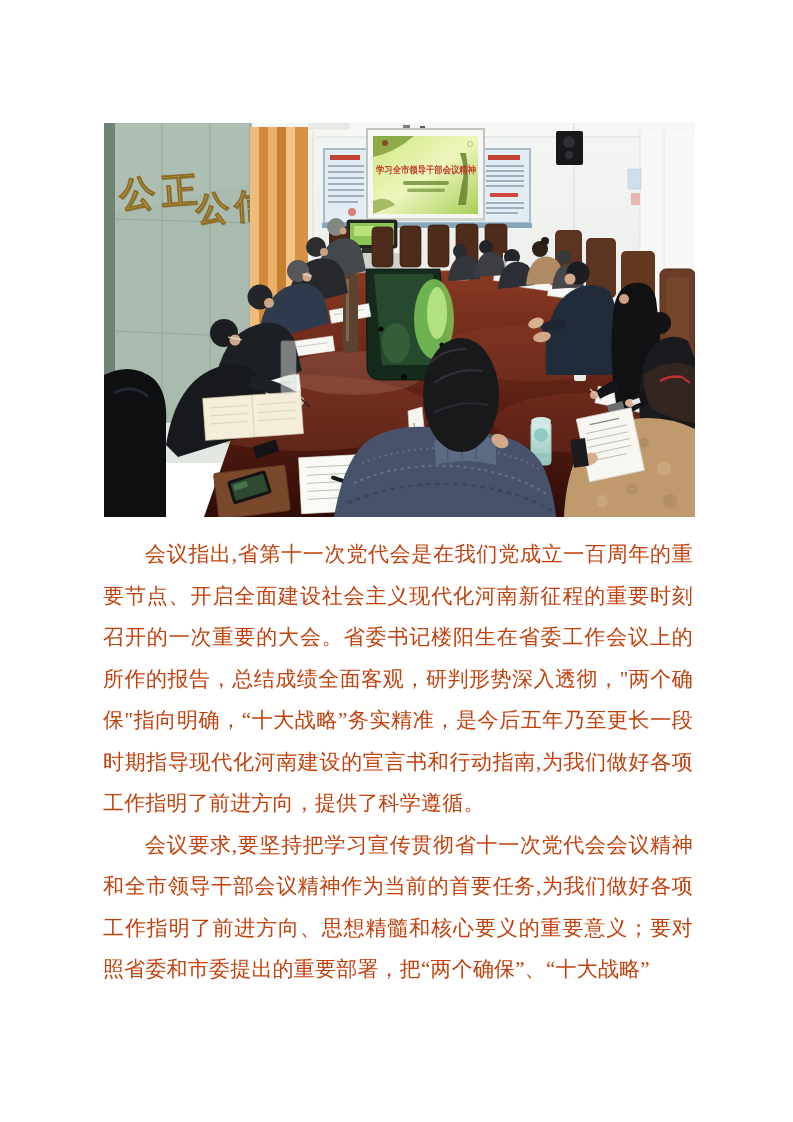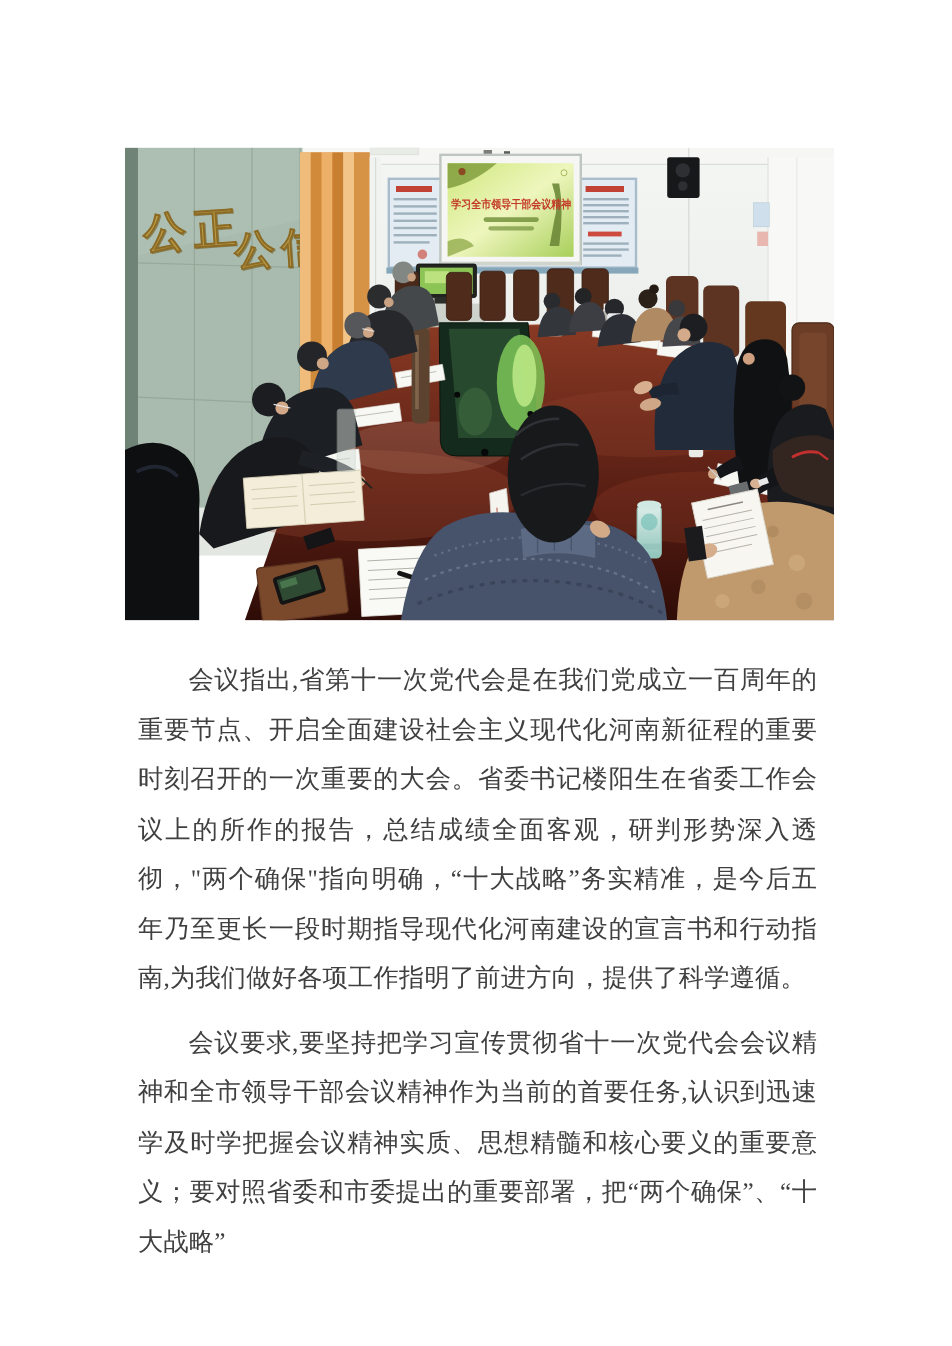--- a/index.html
+++ b/index.html
@@ -1,21 +1,21 @@
 <!DOCTYPE html>
 <html><head>
 <meta charset="utf-8">
 <style>
   html,body{margin:0;padding:0;background:#ffffff;}
   .page{position:relative;width:793px;height:1122px;background:#ffffff;overflow:hidden;
         font-family:"Liberation Serif",serif;}
   .photo{position:absolute;left:104px;top:123px;width:591px;height:394px;overflow:hidden;}
   .photo svg{display:block;}
   .content{position:absolute;left:103px;top:534px;width:590px;}
-  .content p{margin:12px;font-size:21px;line-height:41.5px;color:#404040;
+  .content p{margin:0;font-size:21px;line-height:41.5px;color:#c2410c;
              text-align:justify;text-indent:2em;letter-spacing:0.2px;}
 </style>
 </head>
 <body>
 
 <div class="page">
 
   <div class="photo">
     <svg width="591" height="394" viewBox="0 0 591 394">
       <defs>
@@ -349,16 +349,16 @@
           <line x1="484" y1="334" x2="520" y2="334" stroke="#b5b2a8" stroke-width="0.8"></line>
         </g>
         <ellipse cx="486" cy="336" rx="8" ry="6" fill="#d6ae8c" transform="rotate(-20 486 336)"></ellipse>
         <rect x="468" y="316" width="15" height="28" fill="#1b1b1e" transform="rotate(-8 475 330)"></rect>
       </g>
     </svg>
   </div>
 
   <div class="content">
     <p>会议指出,省第十一次党代会是在我们党成立一百周年的重要节点、开启全面建设社会主义现代化河南新征程的重要时刻召开的一次重要的大会。省委书记楼阳生在省委工作会议上的所作的报告，总结成绩全面客观，研判形势深入透彻，"两个确保"指向明确，“十大战略”务实精准，是今后五年乃至更长一段时期指导现代化河南建设的宣言书和行动指南,为我们做好各项工作指明了前进方向，提供了科学遵循。</p>
-    <p>会议要求,要坚持把学习宣传贯彻省十一次党代会会议精神和全市领导干部会议精神作为当前的首要任务,认识到迅速学及时学把握会议精神实质、思想精髓和核心要义的重要意义；要对照省委和市委提出的重要部署，把“两个确保”、“十大战略”</p>
+    <p>会议要求,要坚持把学习宣传贯彻省十一次党代会会议精神和全市领导干部会议精神作为当前的首要任务,为我们做好各项工作指明了前进方向、思想精髓和核心要义的重要意义；要对照省委和市委提出的重要部署，把“两个确保”、“十大战略”</p>
   </div>
 
 </div>
 
 </body></html>

